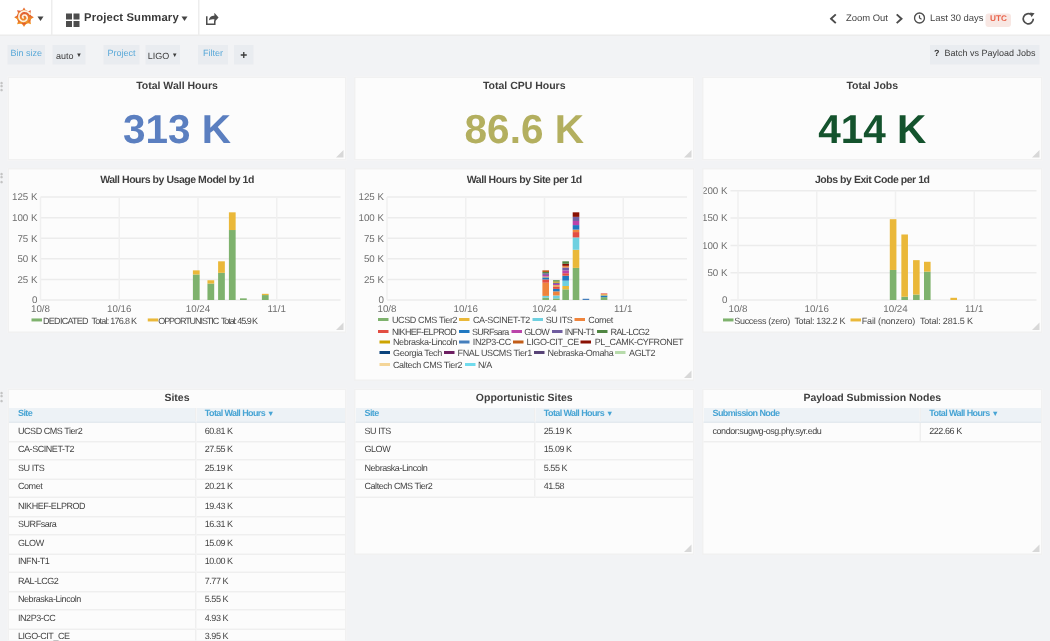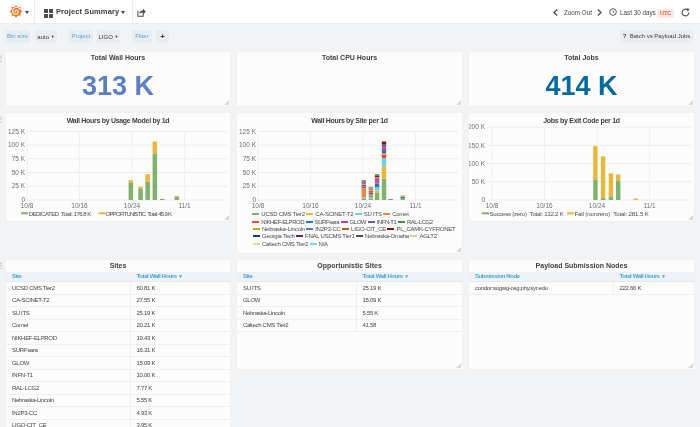--- a/index.html
+++ b/index.html
@@ -92,25 +92,26 @@
 <div class="handle" style="top:116px">•<br>•<br>•</div>
 <div class="handle" style="top:262px">•<br>•<br>•</div>
 
 <div class="panel" style="left:5px;top:51px;width:226px;height:56px">
   <div class="ptitle" style="top:1.5px">Total Wall Hours</div>
   <div class="statv" style="top:21px;color:#5b7fc0">313 K</div>
   <div class="rz"></div>
 </div>
 <div class="panel" style="left:236px;top:51px;width:227px;height:56px">
   <div class="ptitle" style="top:1.5px">Total CPU Hours</div>
+  <div class="statv" style="top:21px;color:#b3af5f">86.6 K</div>
   <div class="rz"></div>
 </div>
 <div class="panel" style="left:468px;top:51px;width:227px;height:56px">
   <div class="ptitle" style="top:1.5px">Total Jobs</div>
-  <div class="statv" style="top:21px;color:#0369a1">414 K</div>
+  <div class="statv" style="top:21px;color:#14532d">414 K</div>
   <div class="rz"></div>
 </div>
 
 <div class="panel" id="chart1" style="left:5px;top:112px;width:226px;height:110px">
   <svg style="position:absolute;left:0;top:0" width="226" height="110" viewBox="0 0 226 110">
 <line x1="21" y1="87" x2="221" y2="87" stroke="#ececec"></line>
 <line x1="21" y1="73.28" x2="221" y2="73.28" stroke="#ececec"></line>
 <line x1="21" y1="59.56" x2="221" y2="59.56" stroke="#ececec"></line>
 <line x1="21" y1="45.84" x2="221" y2="45.84" stroke="#ececec"></line>
 <line x1="21" y1="32.12" x2="221" y2="32.12" stroke="#ececec"></line>

